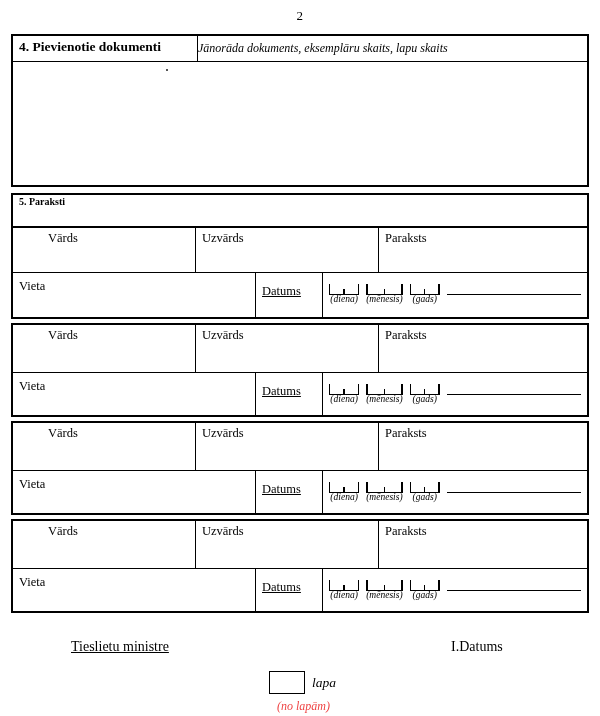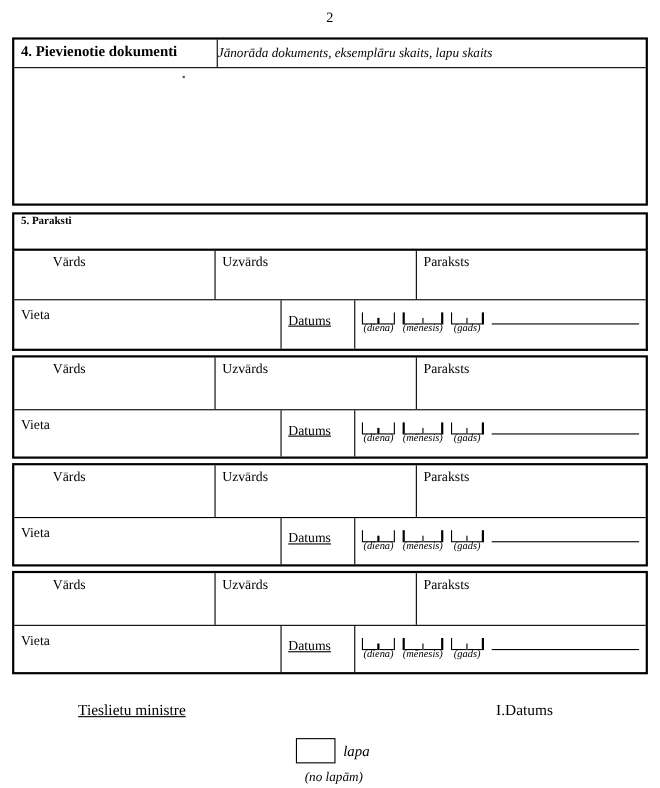--- a/index.html
+++ b/index.html
@@ -209,21 +209,21 @@
   .lapa-label {
     font-style: italic;
     font-size: 13.5px;
   }
   .lapa-sub {
     position: absolute;
     left: 266px;
     top: 60px;
     font-style: italic;
     font-size: 12px;
-    color: #000000;
+    color: #ef4444;
   }
   .speck {
     position: absolute;
     width: 2px;
     height: 2px;
     background: #555;
   }
 </style>
 </head>
 <body>

